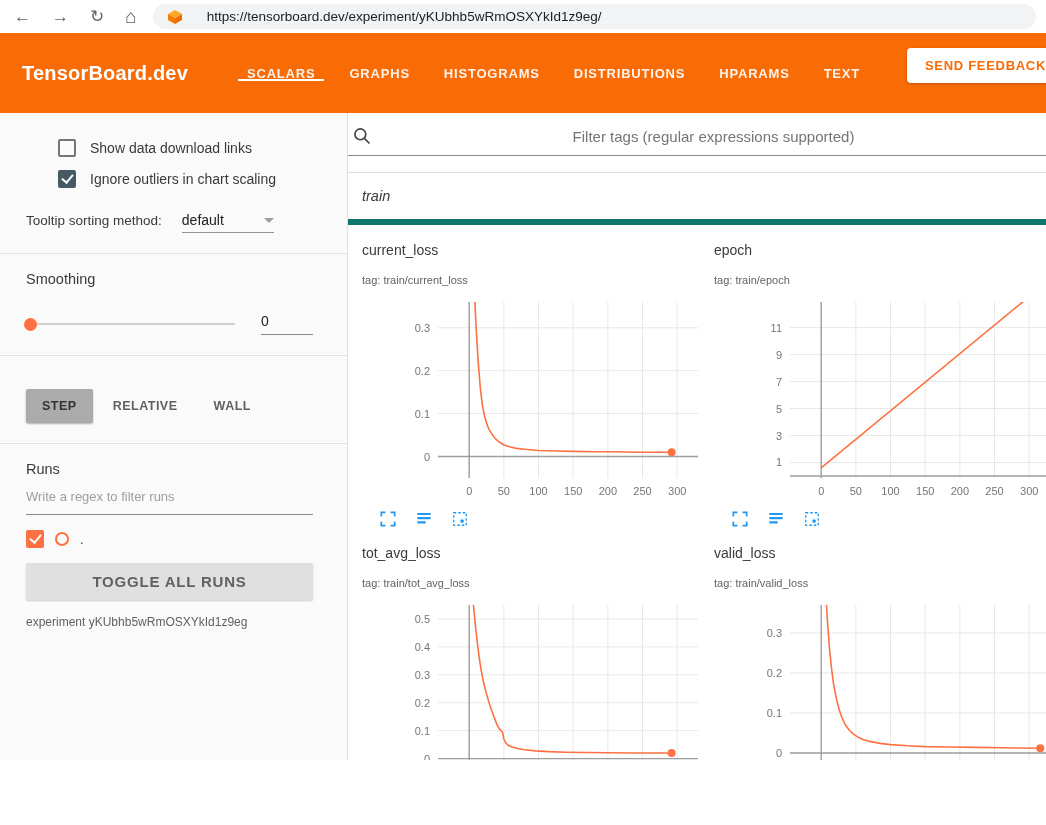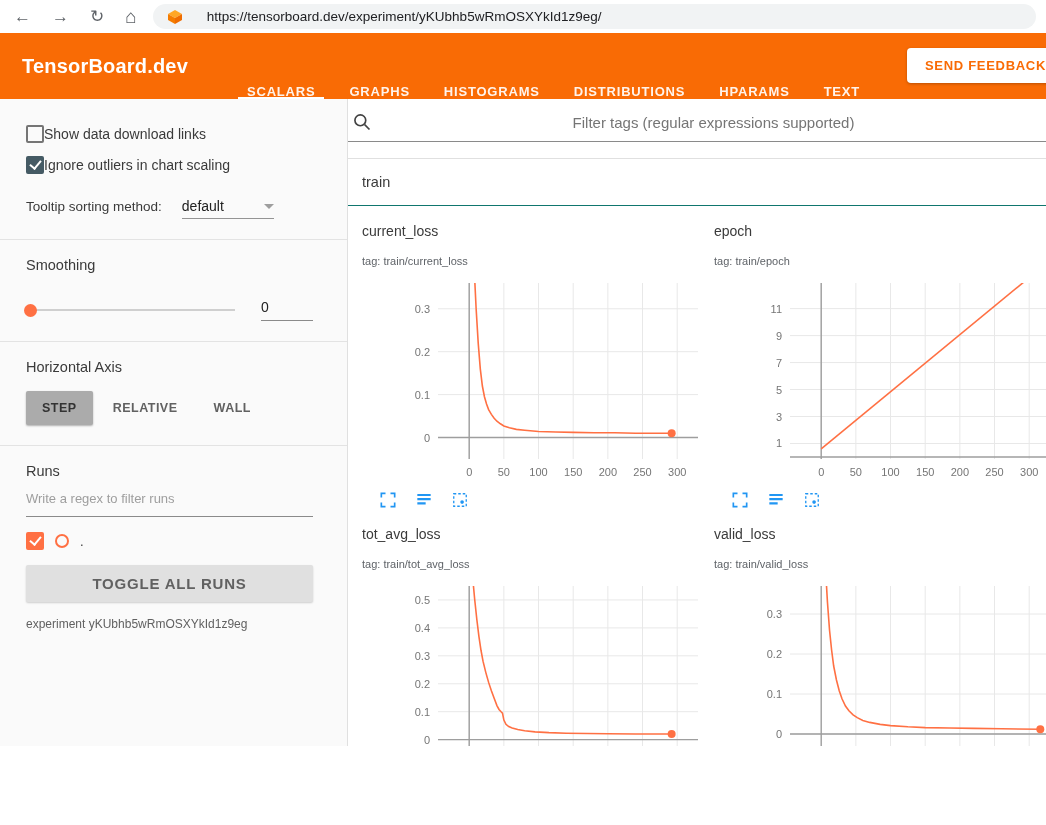--- a/index.html
+++ b/index.html
@@ -8,40 +8,40 @@
   .app { position:relative; width:1046px; height:825px; overflow:hidden; }
 
   
   .browser-bar { height:33px; background:#fff; display:flex; align-items:center; padding:0 10px 0 14px; }
   .nav-icons { display:flex; align-items:center; gap:21px; color:#5f6368; font-size:17px; }
   .nav-icons span { cursor:default; line-height:1; }
   .nav-icons .home { font-size:19px; }
   .url-pill { flex:1; margin-left:16px; height:25px; background:#f1f3f4; border-radius:13px; display:flex; align-items:center; gap:24px; padding:0 14px; font-size:13.5px; color:#202124; }
 
   
-  .app-header { height:66px; background:var(--orange,#f96b05); display:flex; align-items:flex-end; position:relative; }
+  .app-header { height:80px; background:var(--orange,#f96b05); display:flex; align-items:center; position:relative; }
   .logo { color:#fff; font-size:20px; font-weight:700; align-self:center; margin-left:22px; letter-spacing:.2px; }
   .tabs { display:flex; margin-left:42px; }
   .tab { display:flex; align-items:center; padding:0 17px; color:rgba(255,255,255,.92); font-size:13px; font-weight:700; letter-spacing:.8px; position:relative; cursor:pointer; }
   .tab.active::after { content:""; position:absolute; left:8px; right:8px; bottom:0; height:2px; background:#fff; }
   .feedback { position:absolute; right:-18px; top:15px; background:#fff; color:var(--orange,#f96b05); border:none; border-radius:4px; font-family:inherit; font-size:13px; font-weight:700; letter-spacing:.7px; padding:10px 18px; box-shadow:0 1px 3px rgba(0,0,0,.25); }
 
   
   .exp-bar { height:79px; background:#fff; border-bottom:1px solid #e0e0e0; display:flex; align-items:flex-end; padding:0 0 15px 22px; }
   .exp-title { font-size:13px; color:#5f6368; }
 
   
   .content { display:flex; height:647px; }
 
   
   .sidebar { width:348px; min-width:348px; background:#fafafa; border-right:1px solid #e0e0e0; overflow:hidden; }
   .sb-section { padding:17px 34px 20px 26px; }
   .sb-section + .sb-section { border-top:1px solid #e3e3e3; }
   .sb-section.first { padding-top:26px; }
-  .cb-row { display:flex; align-items:center; gap:0; margin-bottom:13px; cursor:pointer; }
+  .cb-row { display:flex; align-items:center; gap:14px; margin-bottom:13px; cursor:pointer;margin-left:32px; }
   .cb { width:18px; height:18px; border:2px solid #757575; border-radius:2px; position:relative; flex:none; }
   .cb.checked-dark { background:#455a64; border-color:#455a64; }
   .cb.checked-run { background:var(--run,#ff7043); border-color:var(--run,#ff7043); }
   .cb.checked-dark::after, .cb.checked-run::after { content:""; position:absolute; left:4px; top:0px; width:5px; height:9px; border:solid #fff; border-width:0 2px 2px 0; transform:rotate(40deg); }
   .cb-label { font-size:14px; color:#3a3a3a; }
   .tooltip-row { display:flex; align-items:baseline; gap:20px; margin-top:24px; }
   .tooltip-row .lbl { font-size:13.5px; color:#3a3a3a; }
   .select { display:flex; align-items:center; justify-content:space-between; width:92px; border-bottom:1px solid #949494; padding-bottom:4px; cursor:pointer; }
   .select .val { font-size:14px; color:#212121; }
   .caret { width:0; height:0; border-left:5px solid transparent; border-right:5px solid transparent; border-top:5px solid #9e9e9e; }
@@ -60,21 +60,21 @@
   .run-name { font-size:13px; color:#3a3a3a; }
   .toggle-all { width:100%; margin-top:15px; border:none; background:#e0e0e0; color:#616161; font-family:inherit; font-size:15px; font-weight:700; letter-spacing:.8px; padding:10px 0; border-radius:2px; box-shadow:0 1px 2px rgba(0,0,0,.18); }
   .exp-line { margin-top:15px; font-size:12px; color:#616161; }
 
   
   .main { flex:1; background:#fff; overflow:hidden; padding-top:13px; }
   .filter-row { display:flex; align-items:center; gap:9px; padding:0 0 9px 4px; border-bottom:1px solid #8a8a8a; }
   .filter-input { flex:1; border:none; outline:none; font-family:inherit; font-size:15px; color:#212121; background:transparent;text-align:center; }
   .filter-input::placeholder { color:#757575; }
   .card { margin-top:16px; border-top:1px solid #e0e0e0; }
-  .card-header { padding:15px 14px; font-size:14.5px; color:#3a3a3a; border-bottom:1px solid #0f766e; cursor:pointer; }
+  .card-header { padding:15px 14px; font-size:14.5px; color:#3a3a3a; border-bottom:6px solid #0f766e; cursor:pointer;font-style:italic; }
   .charts-grid { display:grid; grid-template-columns:352px 340px; row-gap:16px; padding:17px 0 0 14px; }
   .chart-title { font-size:14px; color:#3a3a3a; }
   .chart-tag { font-size:11px; color:#5f6368; margin-top:16px; }
   .chart-svg { display:block; margin-top:10px; }
   svg text { font-family:"Liberation Sans", sans-serif; }
   .chart-actions { display:flex; gap:16px; padding-left:16px; margin-top:5px; }
   .chart-actions svg { cursor:pointer; }
 </style>
 </head>
 <body>
@@ -137,21 +137,20 @@
         <div class="section-label">Smoothing</div>
         <div class="slider-row">
           <div class="slider">
             <div class="knob"></div>
           </div>
           <div class="smooth-value">0</div>
         </div>
       </div>
 
       <div class="sb-section">
-        <div class="section-label">Horizontal Axis</div>
         <div class="axis-btns">
           <button class="axis-btn active">STEP</button>
           <button class="axis-btn">RELATIVE</button>
           <button class="axis-btn">WALL</button>
         </div>
       </div>
 
       <div class="sb-section">
         <div class="section-label">Runs</div>
         <input class="runs-input" type="text" placeholder="Write a regex to filter runs" style="">

